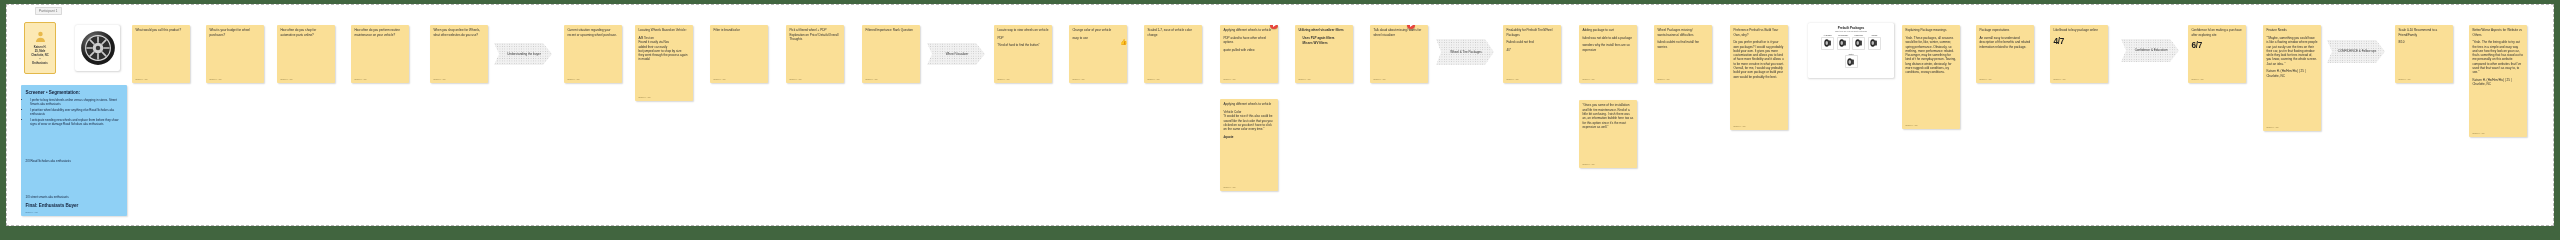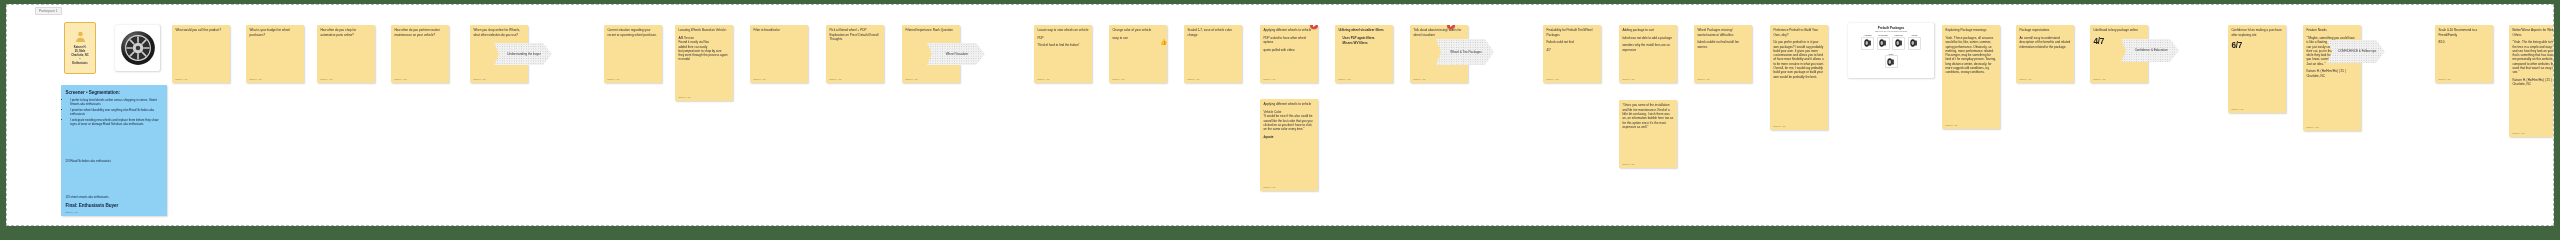--- a/index.html
+++ b/index.html
@@ -22,21 +22,21 @@
 
   #frame-title {
     position:absolute; left:28px; top:2px;
     font-size:3.1px; color:#6f6f6f; letter-spacing:.1px;
     background:#f2f2f2; border:.4px solid #d9d9d9;
     padding:.8px 3px; border-radius:.8px;
     white-space:nowrap;
   }
 
   
-  .item { position:absolute;margin-left:40px; }
+  .item { position:absolute; }
 
   
   .note {
     background:#fadf96;
     border-radius:1px;
     box-shadow:1px 1px 1.6px rgba(0,0,0,.16);
     padding:3.4px 3.4px 2.6px 3.4px;
     display:flex; flex-direction:column;
     overflow:hidden;
   }
@@ -523,21 +523,21 @@
       <div class="ttl">Likelihood to buy package online</div>
       <div class="big">4/7</div>
     </div>
     <div class="author">Bradley Hall</div>
   </div>
 
   <div class="chev" style="left:2114px; top:34px; width:58px; height:23px;">
     <span>Confidence &amp; Education</span>
   </div>
 
-  <div class="item note" style="left:2181px; top:20px; width:58px; height:88px;">
+  <div class="item note" style="left:2181px; top:20px; width:58px; height:58px;">
     <div class="body">
       <div class="ttl">Confidence lvl on making a purchase after exploring site</div>
       <div class="big">6/7</div>
     </div>
     <div class="author">Bradley Hall</div>
   </div>
 
   <div class="item note" style="left:2256px; top:20px; width:58px; height:106px;">
     <div class="body">
       <div class="ttl">Feature Needs</div>

